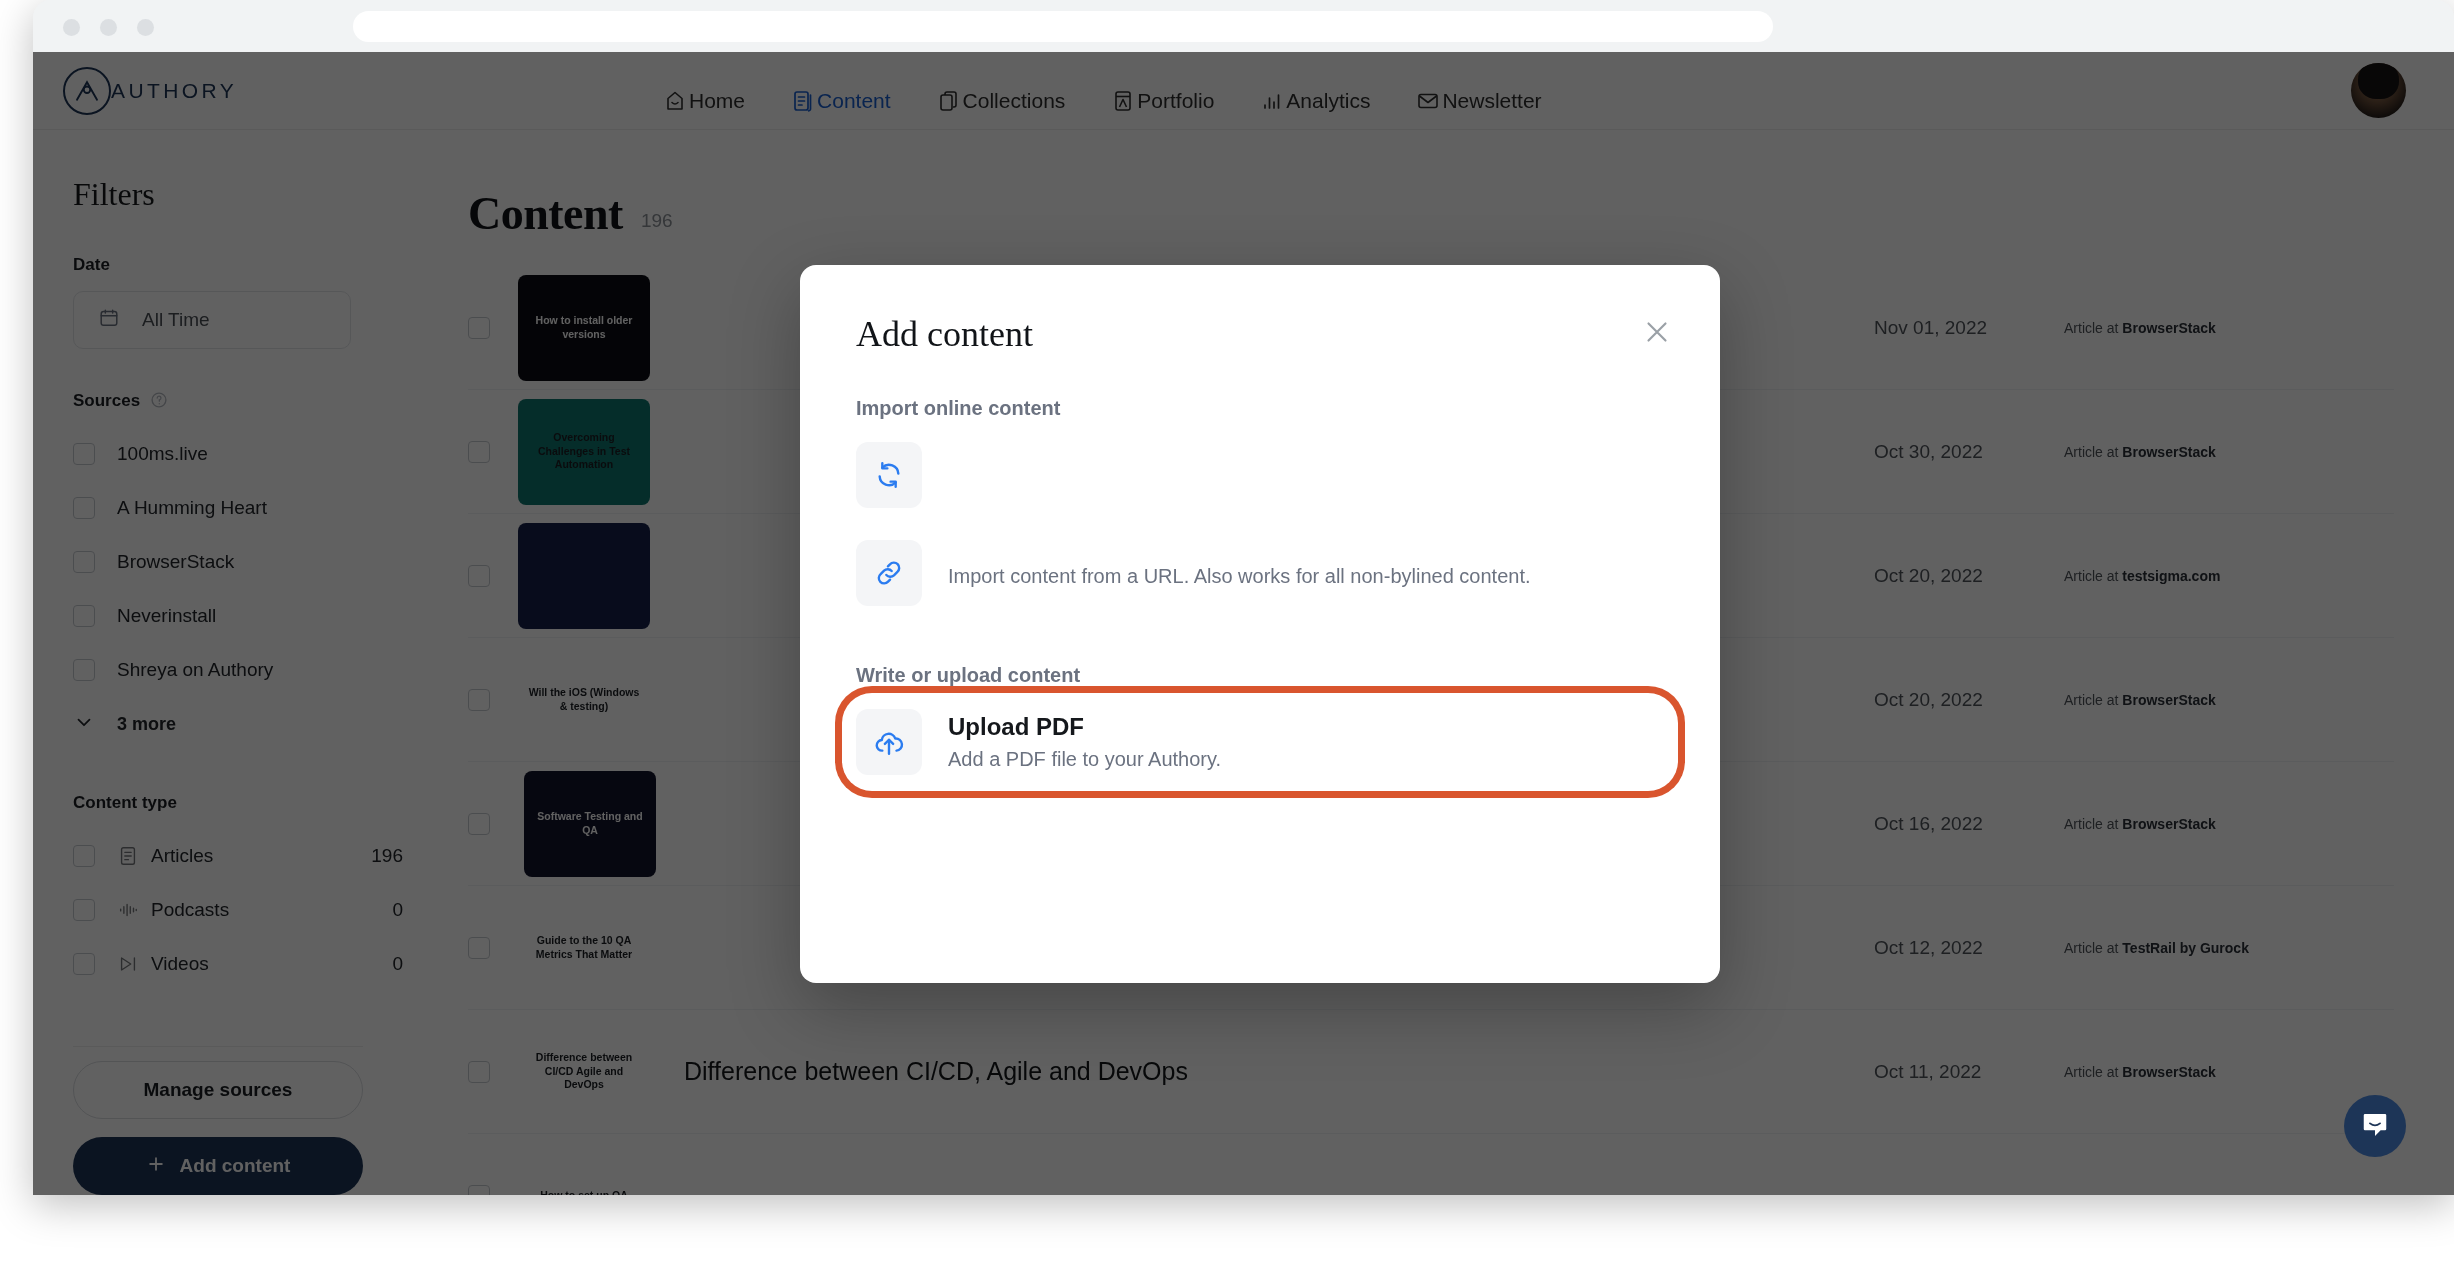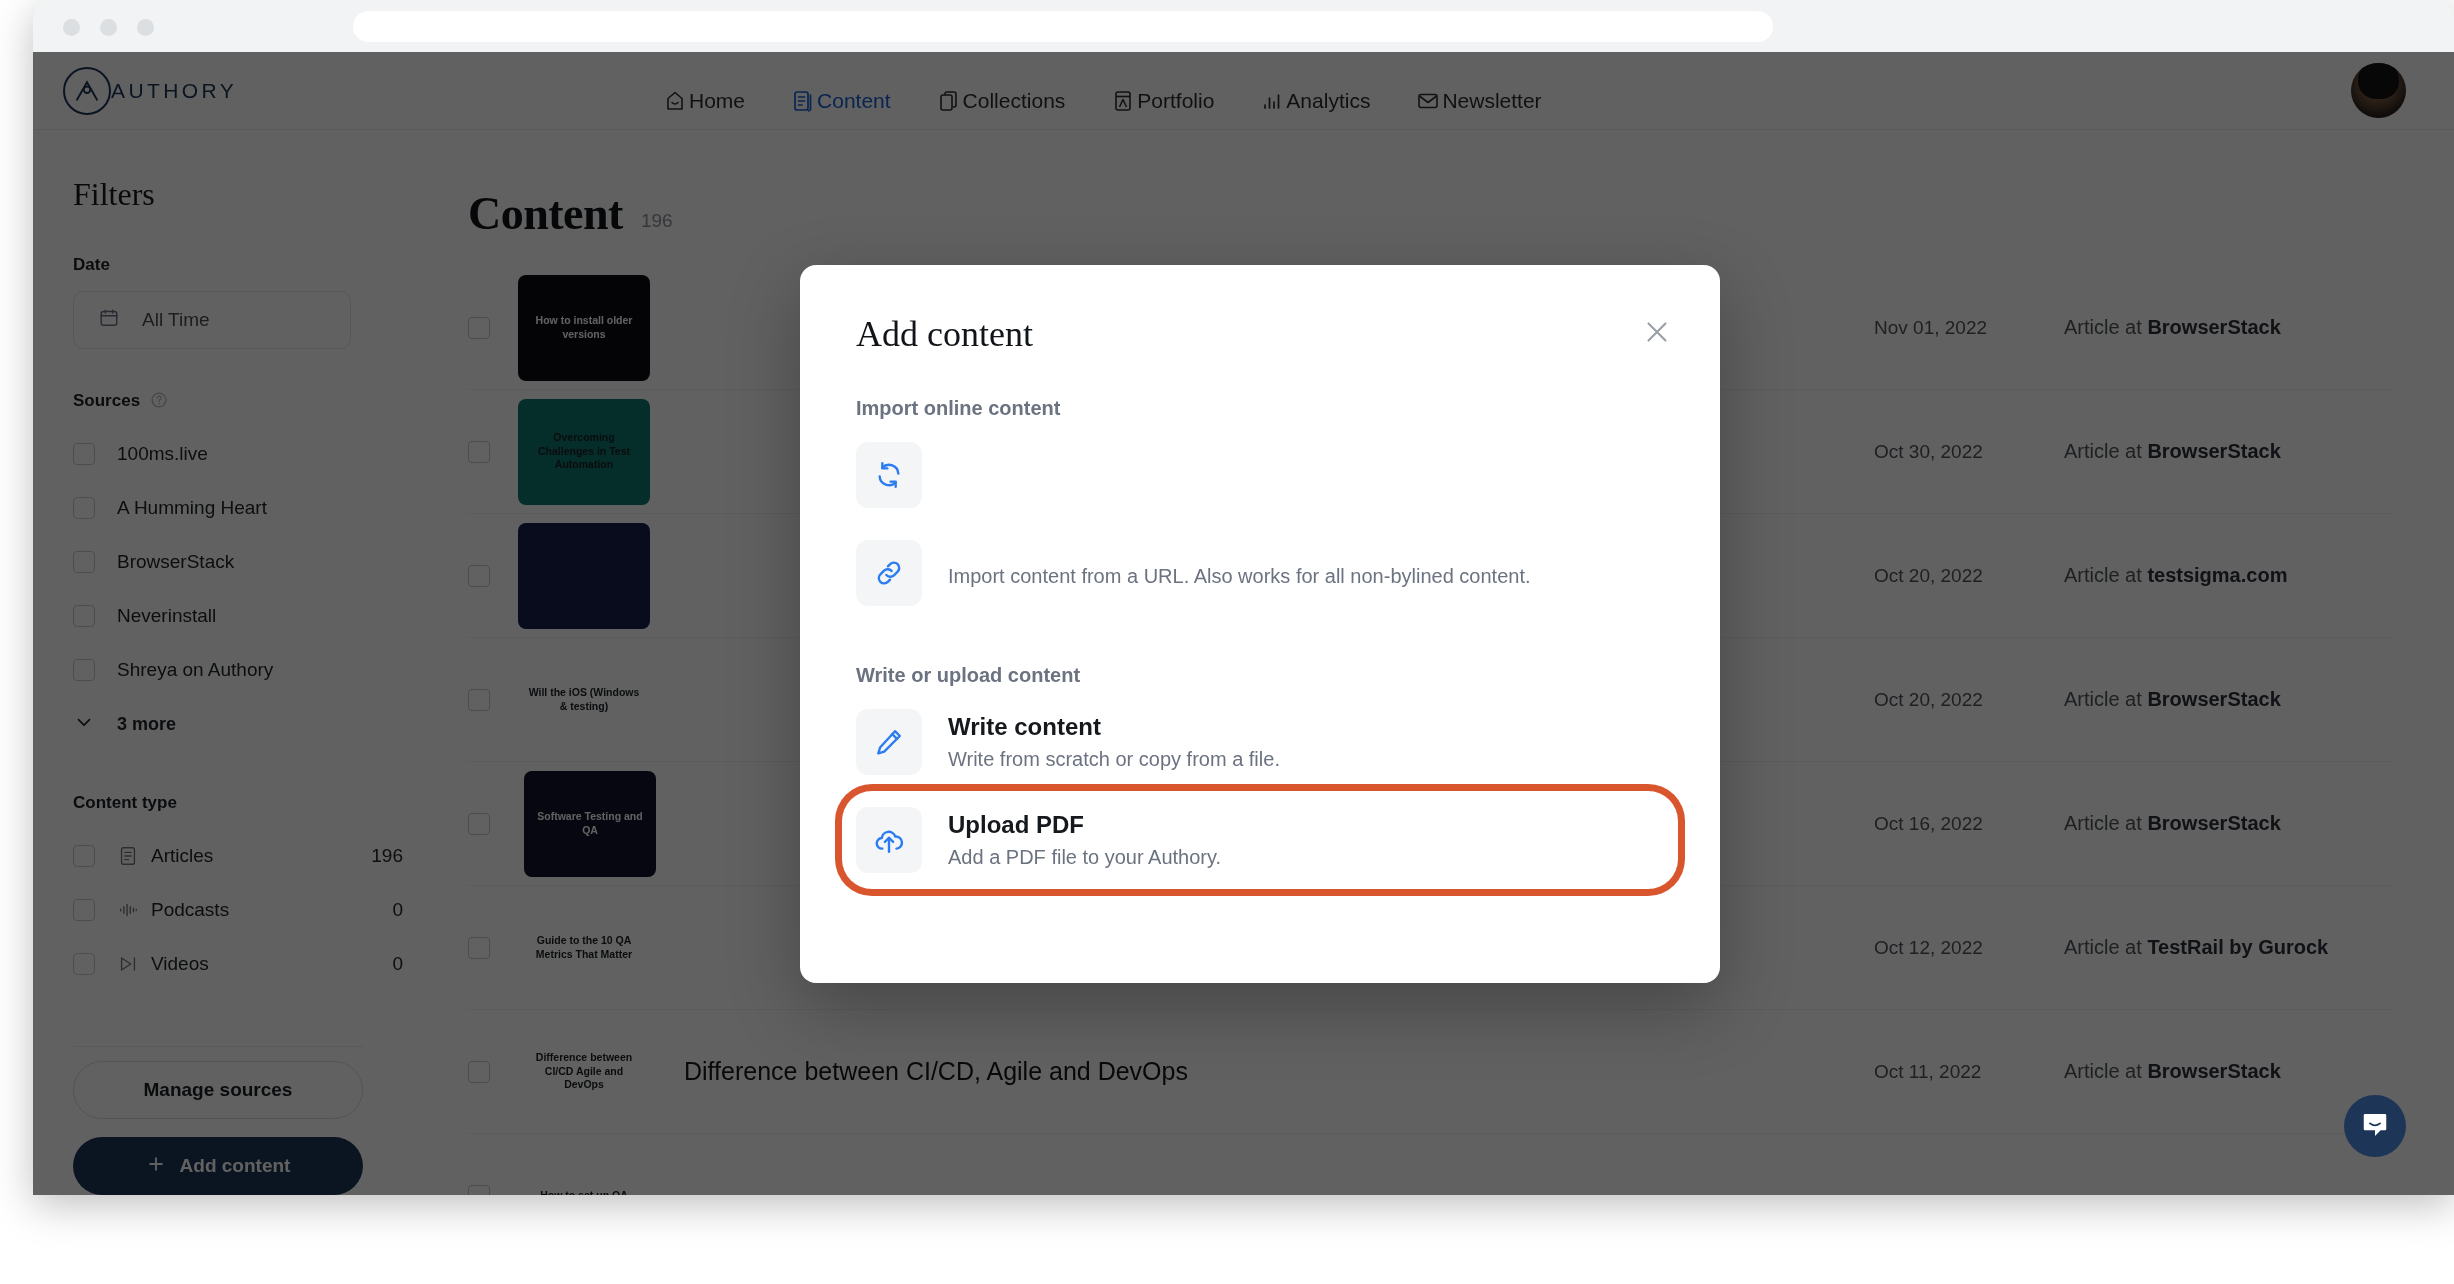--- a/index.html
+++ b/index.html
@@ -206,21 +206,21 @@
     display: flex; align-items: center; justify-content: center;
     text-align: center; padding: 8px;
     font-size: 10.5px; font-weight: 700; line-height: 1.3;
   }
   .row-title {
     margin-left: 34px;
     font-size: 25px; color: #15181c;
     flex: 1; white-space: nowrap; overflow: hidden; text-overflow: ellipsis;
   }
   .row-date { width: 190px; flex: none; font-size: 19px; color: #4f545b; }
-  .row-src  { width: 330px; flex: none; font-size: 20px; color: #4f545b; }
+  .row-src  { width: 330px; flex: none; font-size: 14px; color: #4f545b; }
   .row-src b { font-weight: 700; color: #2b3038; }
 
   
   #intercom {
     position: absolute; right: 48px; bottom: 38px;
     width: 62px; height: 62px; border-radius: 50%;
     background: #1d3557;
     display: flex; align-items: center; justify-content: center;
     z-index: 45; cursor: pointer;
   }
@@ -609,32 +609,20 @@
             <path d="M14 10.5a4 4 0 0 0-5.7-.3l-2.6 2.6a4 4 0 1 0 5.6 5.7l1.5-1.5"></path>
           </svg>
         </span>
         <span>
           <span class="opt-desc" style="display:block">Import content from a URL. Also works for all non-bylined content.</span>
         </span>
       </div>
 
       <div class="modal-section-label">Write or upload content</div>
 
-      <div class="opt-row">
-        <span class="opt-ico-box">
-          <svg width="32" height="32" viewBox="0 0 24 24" fill="none" stroke="#2b7cf0" stroke-width="1.8" stroke-linecap="round" stroke-linejoin="round">
-            <path d="M16.5 3.9 L20.1 7.5 L8.4 19.2 L4 20.5 L5.3 16.1 Z"></path>
-            <path d="M14.4 6 L18 9.6"></path>
-          </svg>
-        </span>
-        <span>
-          <span class="opt-title" style="display:block">Write content</span>
-          <span class="opt-desc" style="display:block">Write from scratch or copy from a file.</span>
-        </span>
-      </div>
 
       <div class="opt-row highlighted">
         <span class="opt-ico-box">
           <svg width="32" height="32" viewBox="0 0 24 24" fill="none" stroke="#2b7cf0" stroke-width="1.8" stroke-linecap="round" stroke-linejoin="round">
             <path d="M7 18.5a4 4 0 0 1-.4-8 5.2 5.2 0 0 1 10.1-1.1A3.7 3.7 0 0 1 17.6 18.5"></path>
             <path d="M12 20.8V10.4"></path>
               <path d="M8.9 13.4 L12 10.3 L15.1 13.4"></path>
           </svg>
         </span>
         <span>

